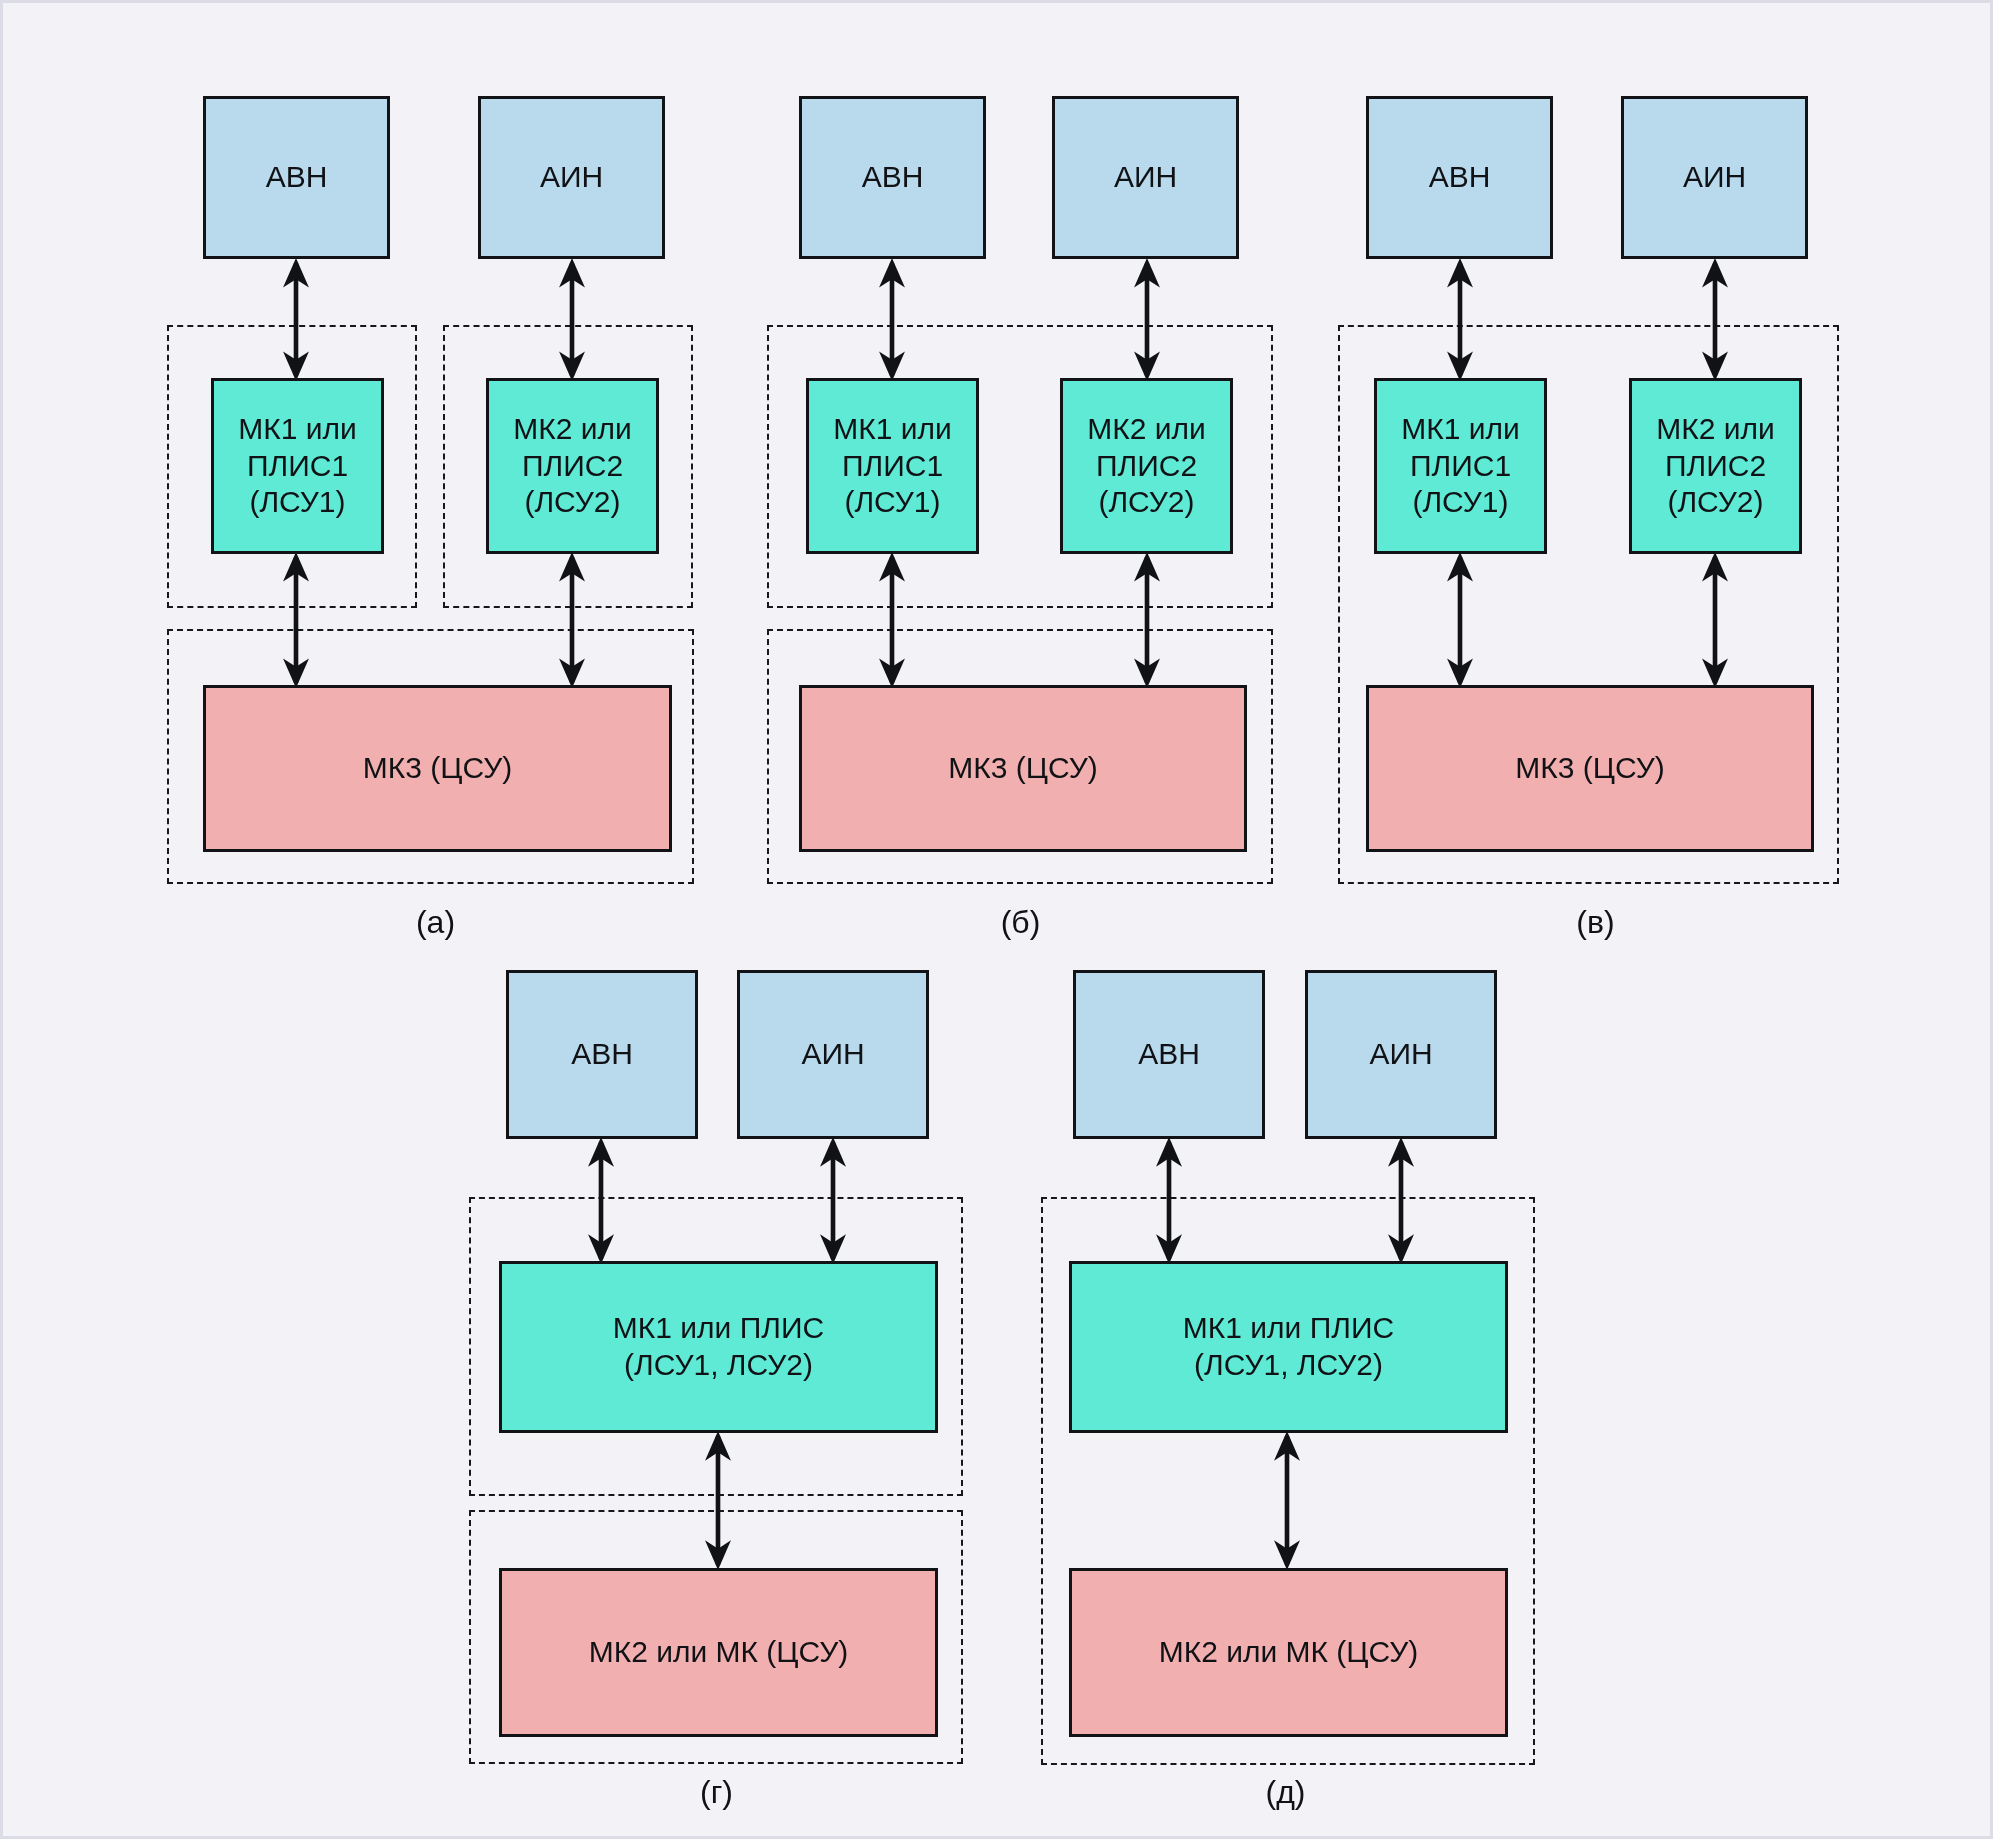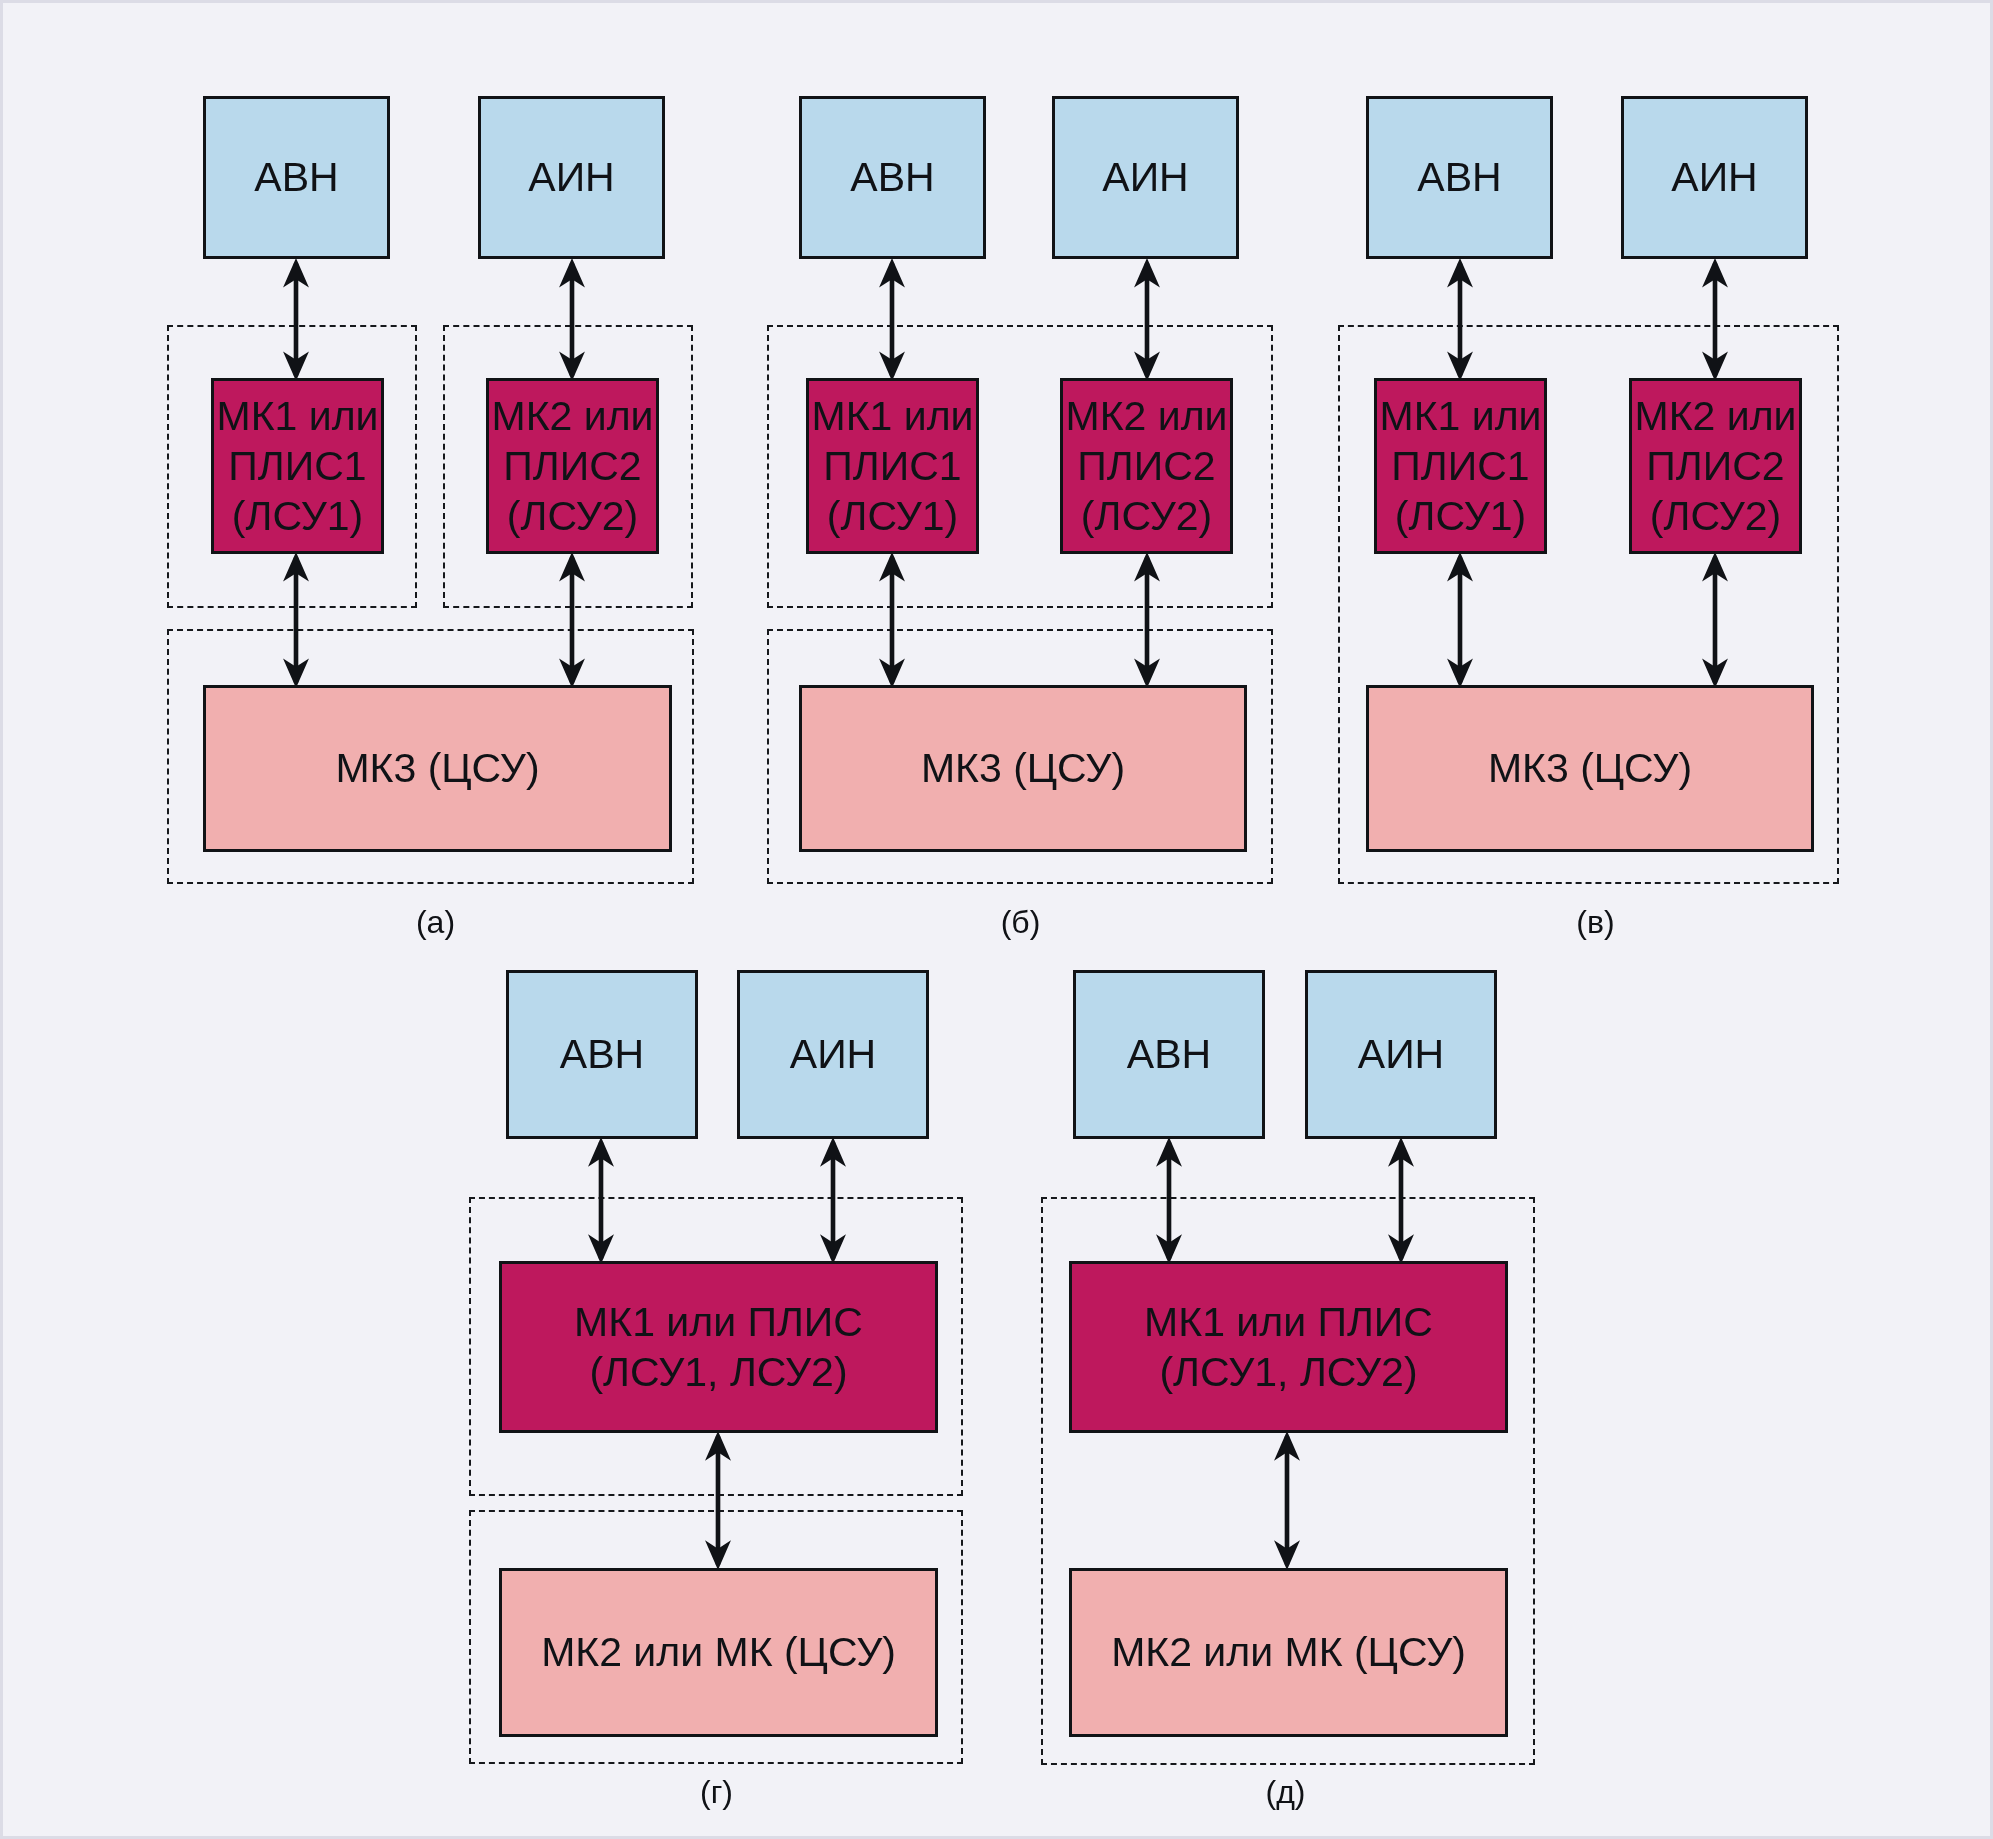--- a/index.html
+++ b/index.html
@@ -14,27 +14,27 @@
   
   .blk{
     position:absolute;
     box-sizing:border-box;
     border:3.7px solid #111316;
     display:flex;
     align-items:center;
     justify-content:center;
     text-align:center;
     color:#101216;
-    font-size:41px;
+    font-size:30px;
     line-height:1.22;
     white-space:pre-line;
     z-index:4;
   }
   .blk.blue { background:#b9d9ec; }
-  .blk.green{ background:#be185d; }
+  .blk.green{ background:#5eead4; }
   .blk.pink { background:#f1afaf; }
 
   
   .dash{
     position:absolute;
     box-sizing:border-box;
     border:2.8px dashed #16181c;
     background:transparent;
     z-index:1;
   }

